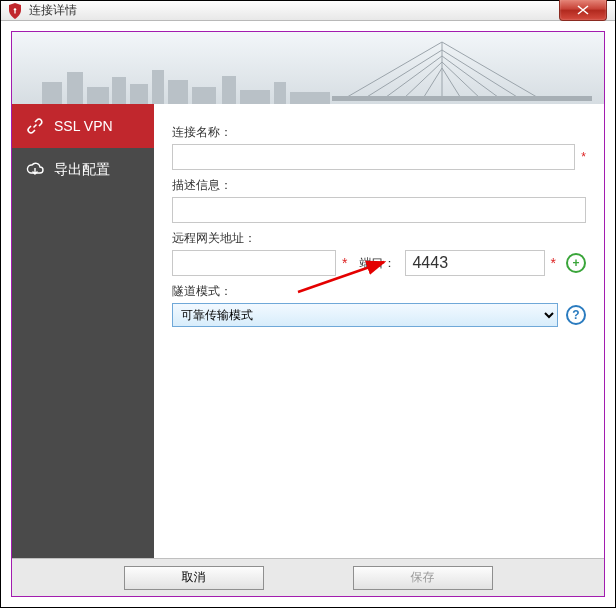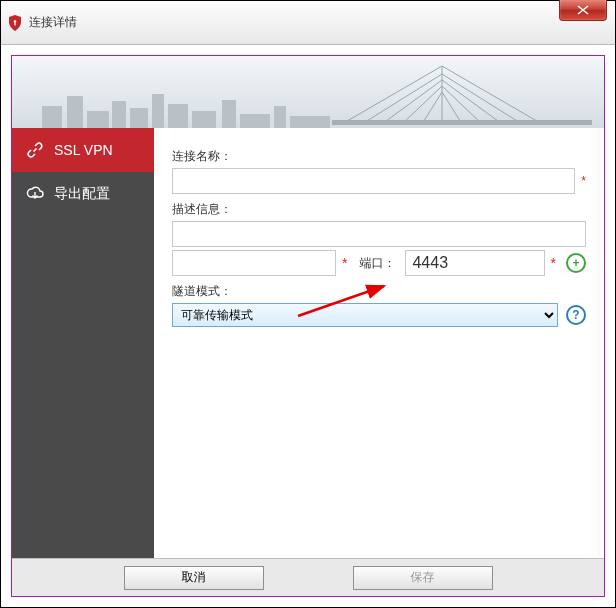--- a/index.html
+++ b/index.html
@@ -4,21 +4,21 @@
 <style>
   * { box-sizing: border-box; margin: 0; padding: 0; }
   body { font-family: "Microsoft YaHei", "SimSun", Arial, sans-serif; font-size: 12px; background: #fff; }
   .window {
     width: 616px; height: 608px; border: 1px solid #000;
     display: flex; flex-direction: column;
     background: #fff;
   }
   
   .titlebar {
-    height: 44px; background: linear-gradient(to bottom, #fdfdfd, #e8e8e8);
+    height: 20px; background: linear-gradient(to bottom, #fdfdfd, #e8e8e8);
     border-bottom: 1px solid #b8b8b8;
     display: flex; align-items: center; padding-left: 6px;
     position: relative;
   }
   .titlebar .app-icon {
     width: 16px; height: 16px; margin-right: 6px;
     display: flex; align-items: center; justify-content: center;
   }
   .titlebar .title-text { color: #333; }
   .titlebar .close-btn {
@@ -224,20 +224,21 @@
             <div class="full-row">
               <input class="text-input" value="" style="">
               <span class="req">*</span>
             </div>
 
             <div class="field-label">描述信息：</div>
             <div class="full-row">
               <input class="text-input" value="" style="">
             </div>
 
+            <div class="field-label">远程网关地址：</div>
             <div class="row">
               <input class="text-input gateway-input" value="" style="">
               <span class="req">*</span>
               <span class="port-label">端口：</span>
               <input class="text-input dark port-input" value="4443" style="">
               <span class="req">*</span>
               <div class="add-btn">
                   <span>+</span>
                 </div>
             </div>

